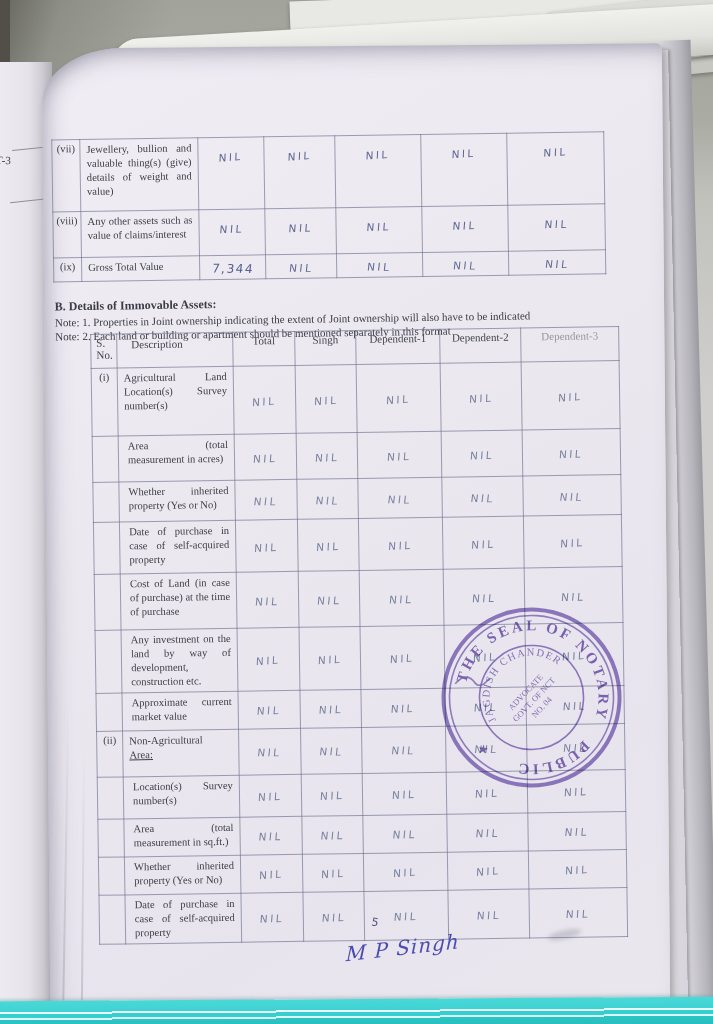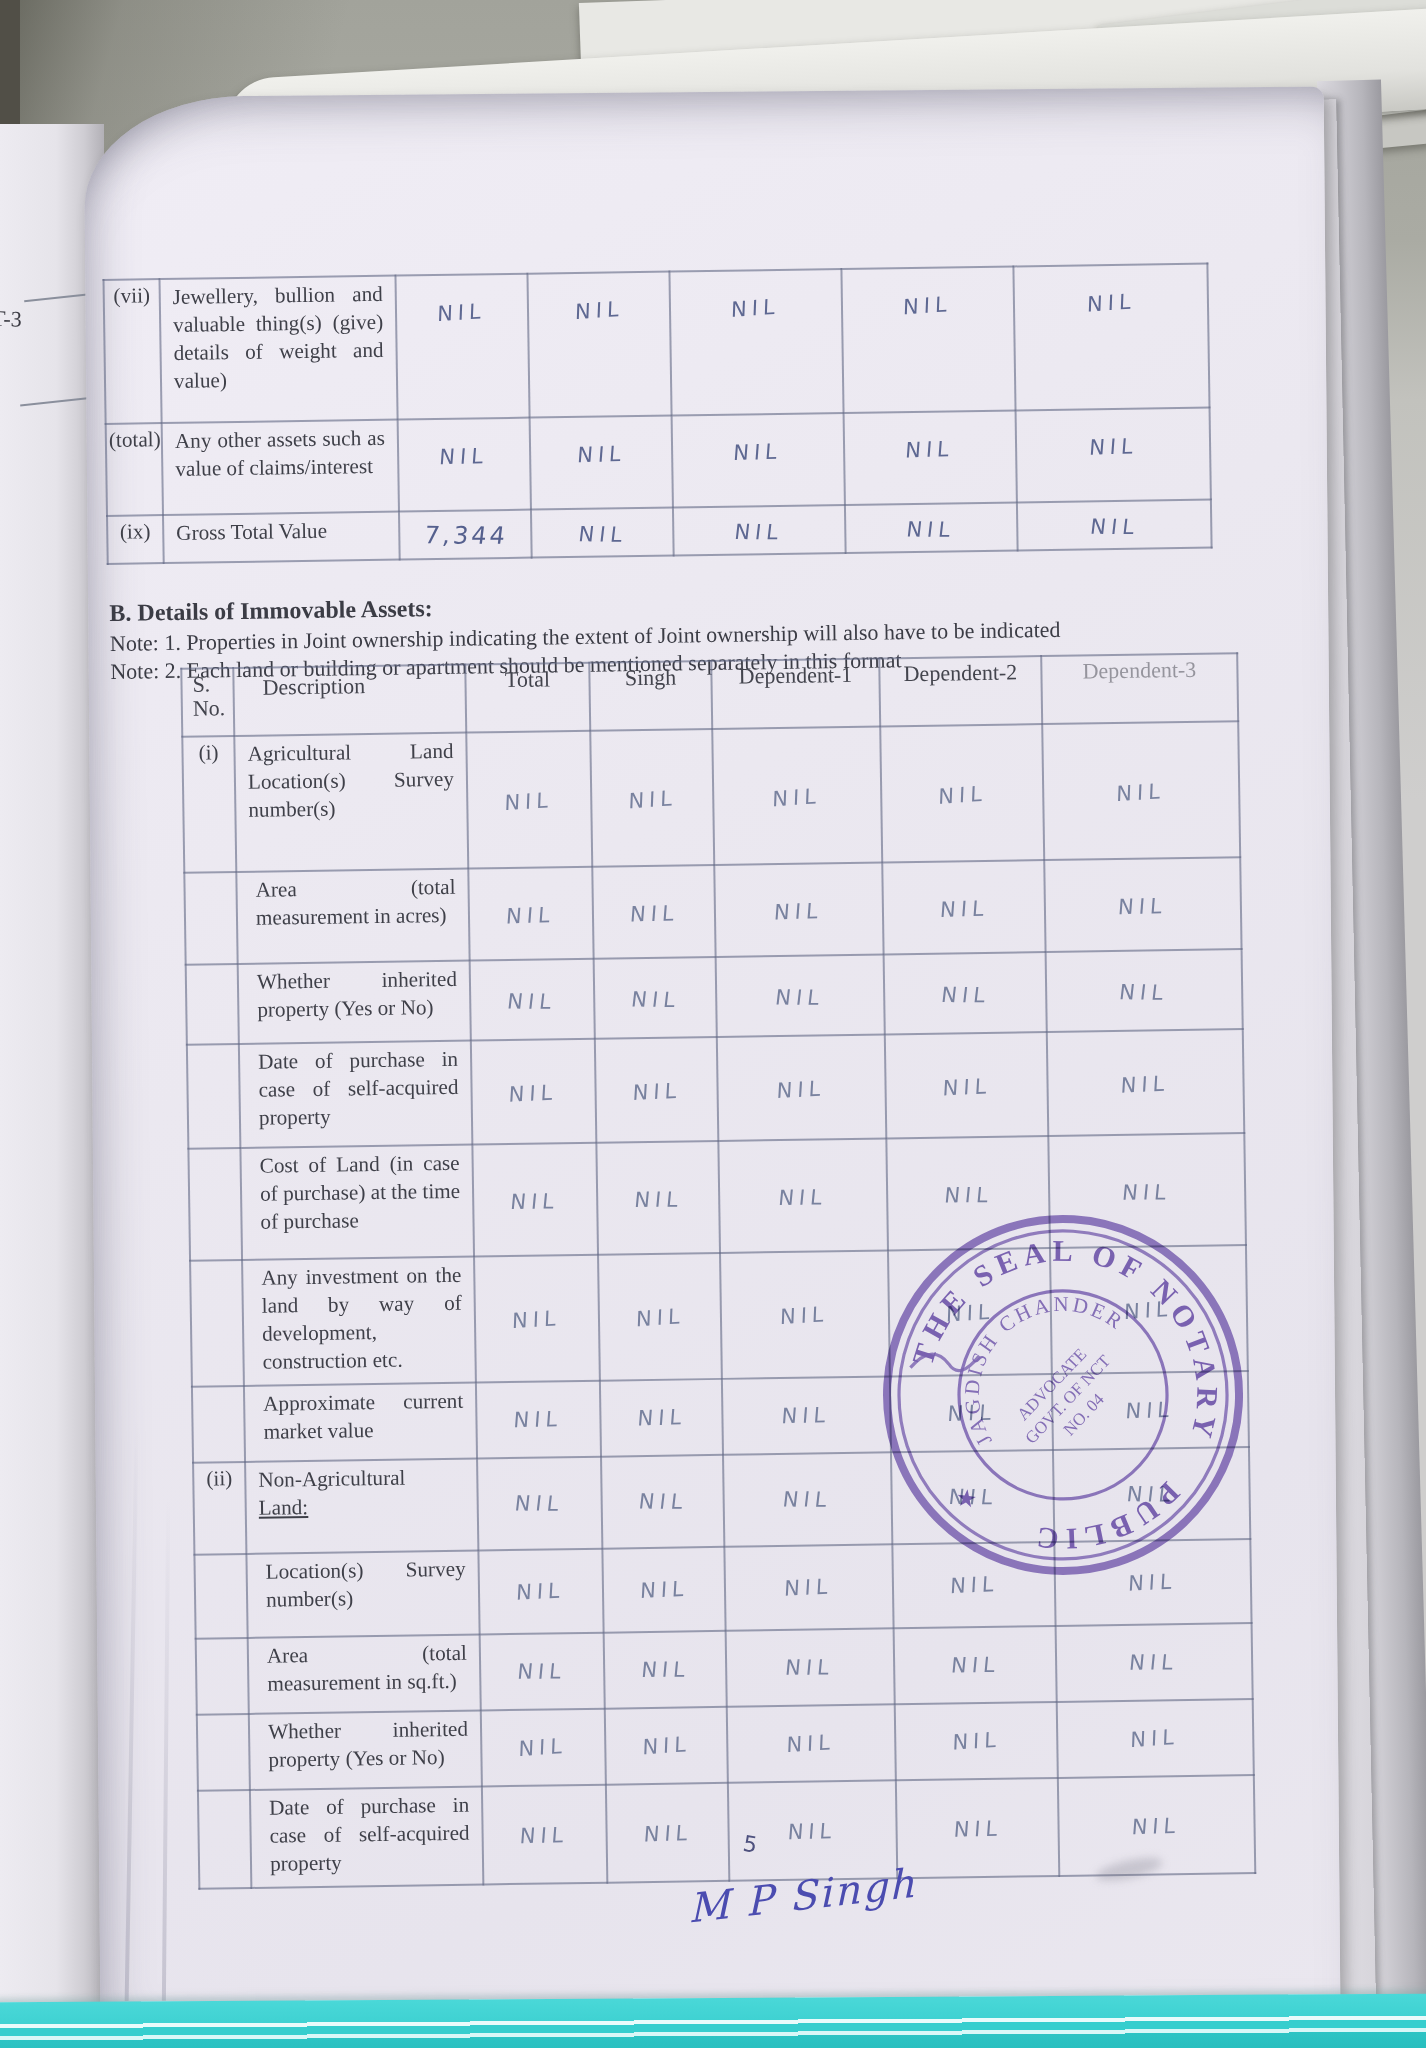--- a/index.html
+++ b/index.html
@@ -126,21 +126,21 @@
             <tr style="height: 72px;">
               <td class="sno">(vii)</td>
               <td class="desc">Jewellery, bullion and valuable thing(s) (give) details of weight and value)</td>
               <td class="val"><span class="hw" style="transform: rotate(-3deg) skewX(-6deg);">NIL</span></td>
               <td class="val"><span class="hw" style="transform: rotate(-3deg) skewX(-6deg);">NIL</span></td>
               <td class="val"><span class="hw" style="transform: rotate(-3deg) skewX(-6deg);">NIL</span></td>
               <td class="val"><span class="hw" style="transform: rotate(-3deg) skewX(-6deg);">NIL</span></td>
               <td class="val"><span class="hw" style="transform: rotate(-3deg) skewX(-6deg);">NIL</span></td>
             </tr>
             <tr style="height: 46px;">
-              <td class="sno">(total)</td>
+              <td class="sno">(viii)</td>
               <td class="desc">Any other assets such as value of claims/interest</td>
               <td class="val"><span class="hw" style="transform: rotate(-0.8deg) skewX(-6deg);">NIL</span></td>
               <td class="val"><span class="hw" style="transform: rotate(-0.8deg) skewX(-6deg);">NIL</span></td>
               <td class="val"><span class="hw" style="transform: rotate(-0.8deg) skewX(-6deg);">NIL</span></td>
               <td class="val"><span class="hw" style="transform: rotate(-0.8deg) skewX(-6deg);">NIL</span></td>
               <td class="val"><span class="hw" style="transform: rotate(-0.8deg) skewX(-6deg);">NIL</span></td>
             </tr>
             <tr style="height: 24px;">
               <td class="sno">(ix)</td>
               <td class="desc">Gross Total Value</td>
@@ -240,21 +240,21 @@
               <td class="sno"></td>
               <td class="desc indent">Approximate current market value</td>
               <td class="val"><span class="hw" style="transform: rotate(-0.8deg) skewX(-6deg);">NIL</span></td>
               <td class="val"><span class="hw" style="transform: rotate(-0.8deg) skewX(-6deg);">NIL</span></td>
               <td class="val"><span class="hw" style="transform: rotate(-0.8deg) skewX(-6deg);">NIL</span></td>
               <td class="val"><span class="hw" style="transform: rotate(-0.8deg) skewX(-6deg);">NIL</span></td>
               <td class="val"><span class="hw" style="transform: rotate(-0.8deg) skewX(-6deg);">NIL</span></td>
             </tr>
             <tr style="height: 46px;">
               <td class="sno">(ii)</td>
-              <td class="desc"><span>Non-Agricultural</span><br><span class="uline">Land:</span></td>
+              <td class="desc"><span>Non-Agricultural</span><br><span class="uline">Area:</span></td>
               <td class="val"><span class="hw" style="transform: rotate(1.4deg) skewX(-6deg);">NIL</span></td>
               <td class="val"><span class="hw" style="transform: rotate(1.4deg) skewX(-6deg);">NIL</span></td>
               <td class="val"><span class="hw" style="transform: rotate(1.4deg) skewX(-6deg);">NIL</span></td>
               <td class="val"><span class="hw" style="transform: rotate(1.4deg) skewX(-6deg);">NIL</span></td>
               <td class="val"><span class="hw" style="transform: rotate(1.4deg) skewX(-6deg);">NIL</span></td>
             </tr>
             <tr style="height: 42px;">
               <td class="sno"></td>
               <td class="desc indent">Location(s) Survey number(s)</td>
               <td class="val"><span class="hw" style="transform: rotate(-1.9deg) skewX(-6deg);">NIL</span></td>

